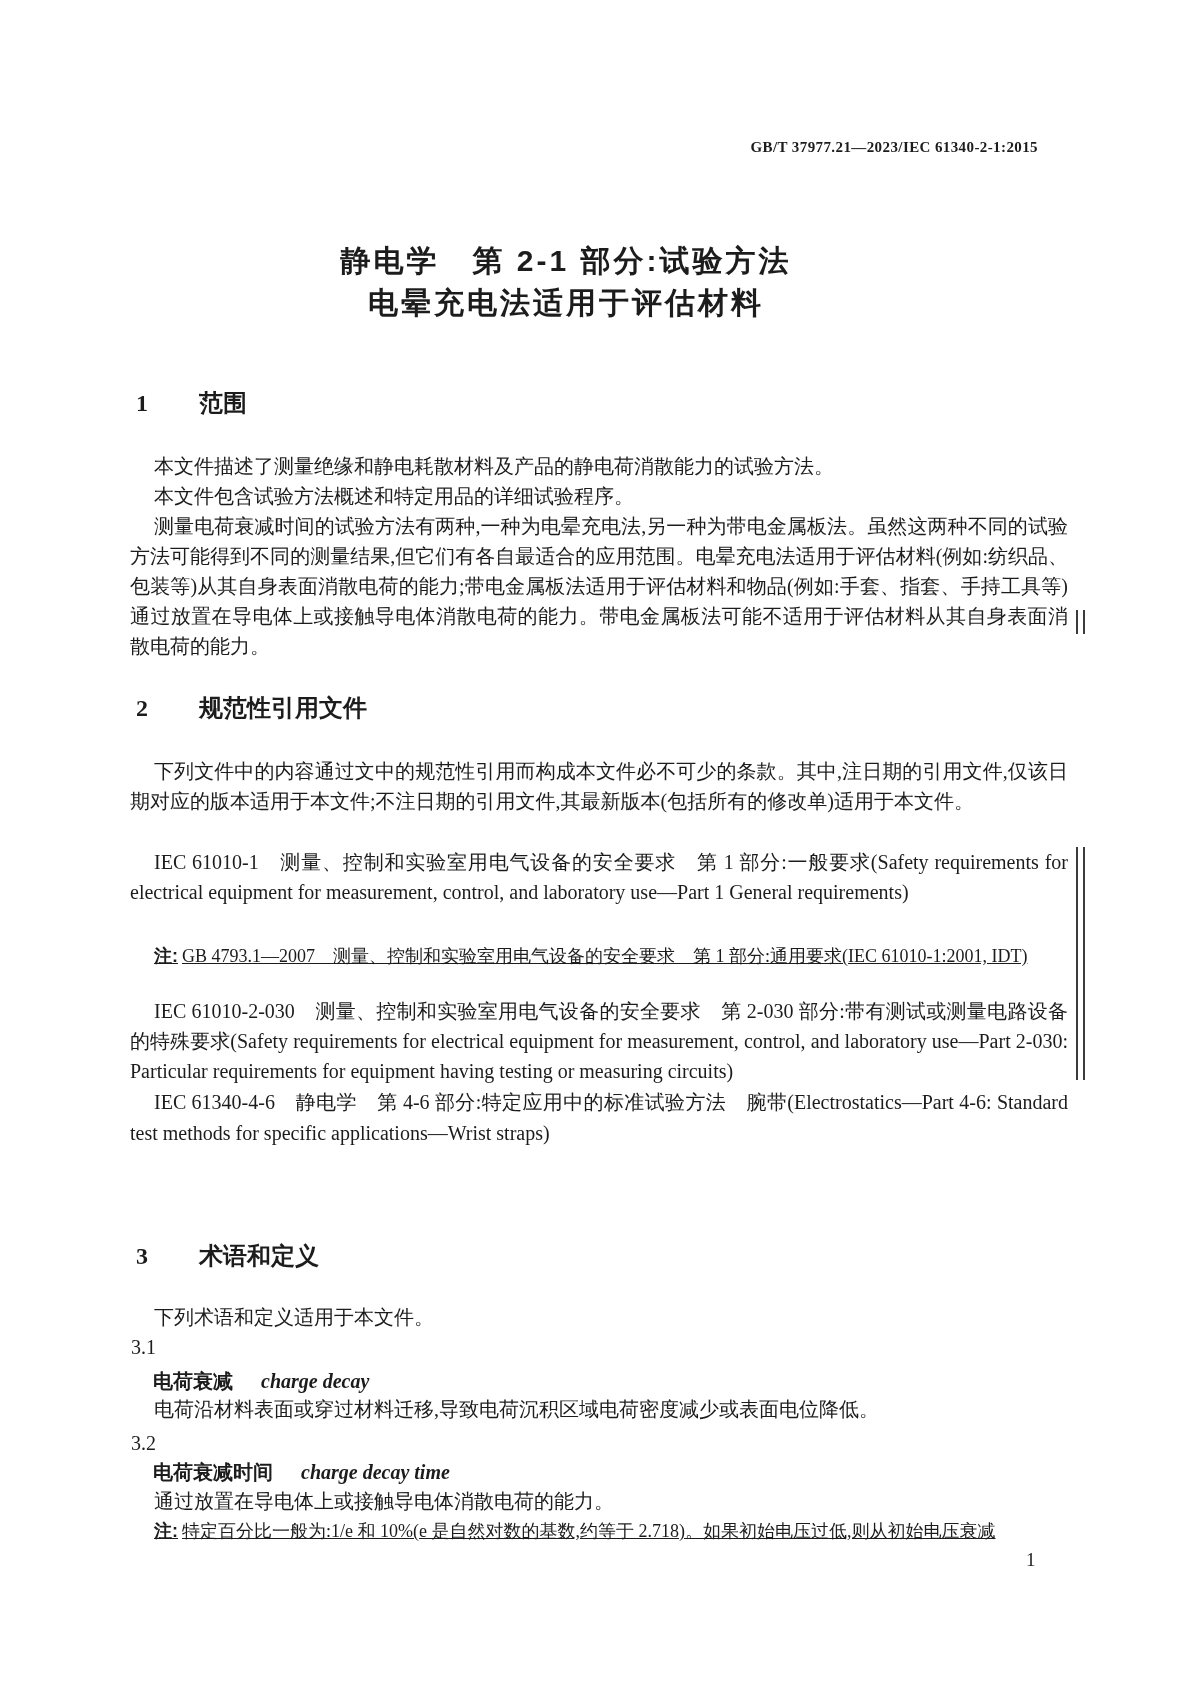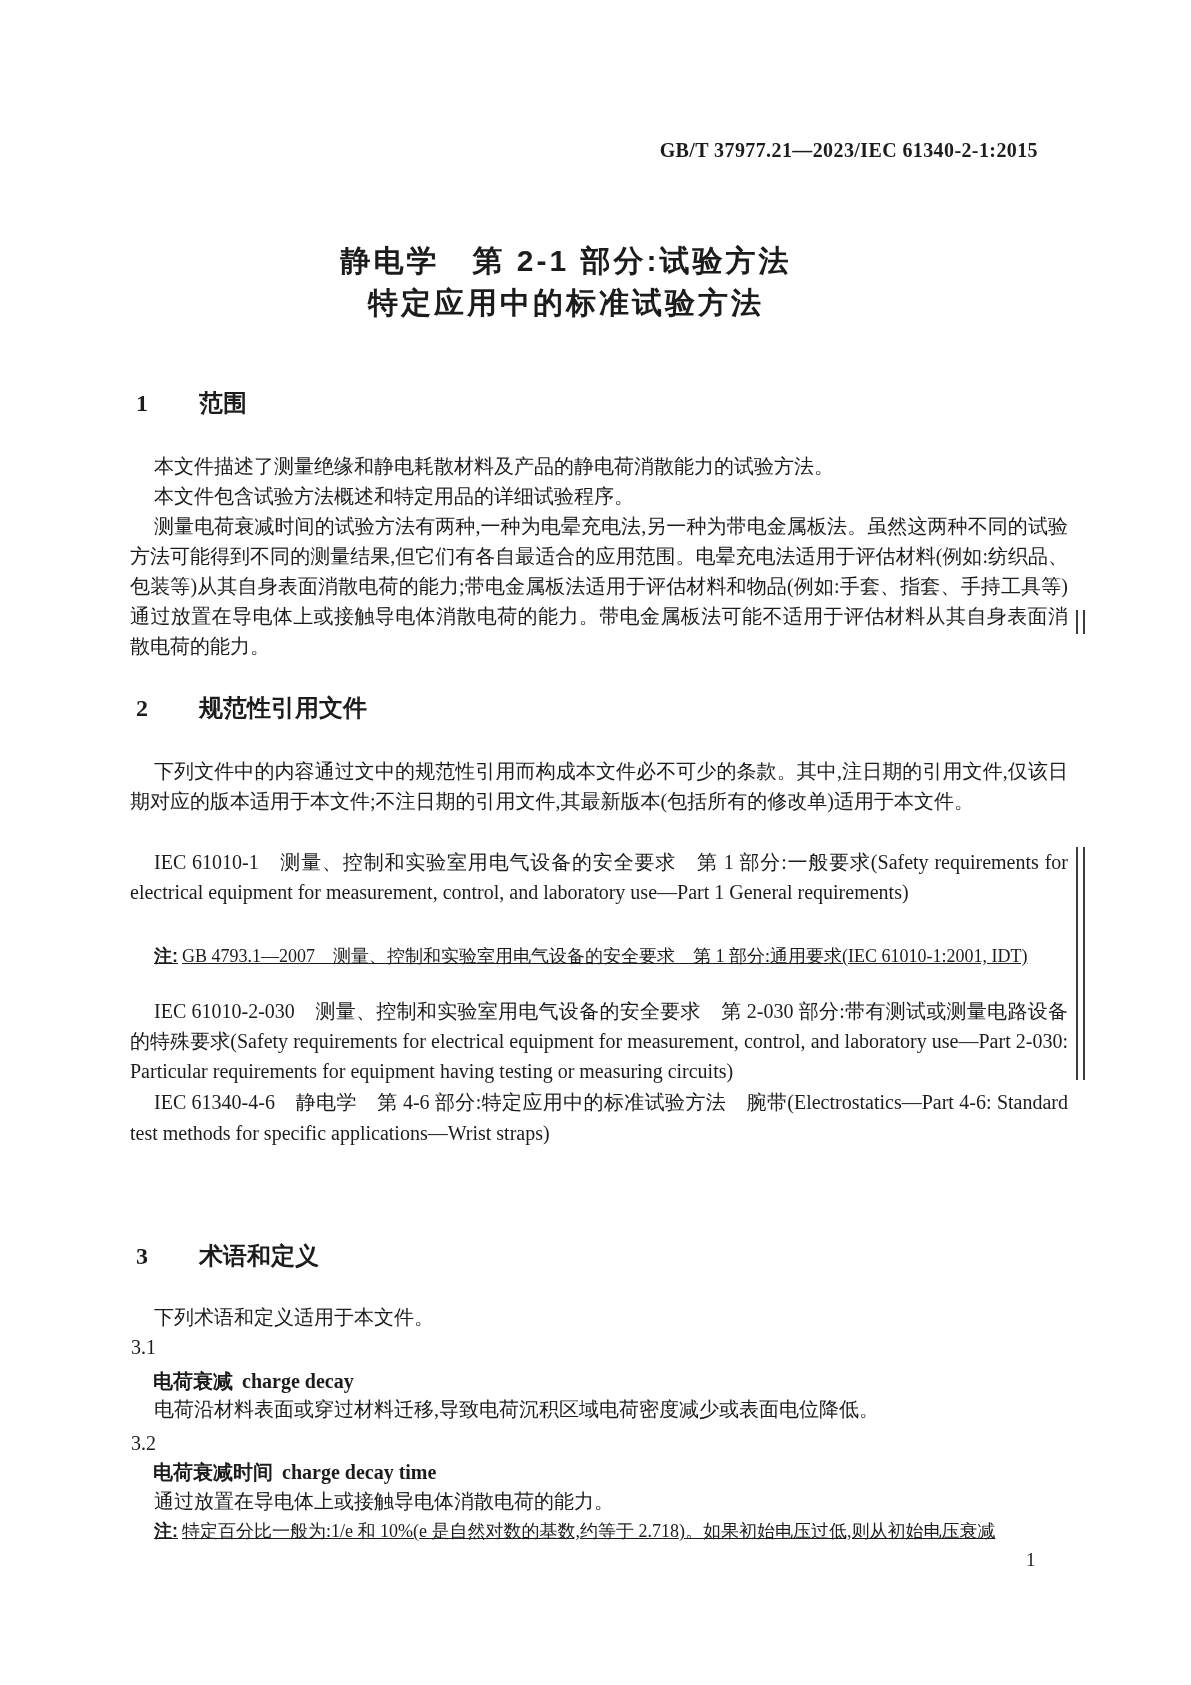--- a/index.html
+++ b/index.html
@@ -4,21 +4,21 @@
 <style>
   * { margin:0; padding:0; box-sizing:border-box; }
   html,body { background:#e8e8e8; }
   body { font-family:"Liberation Serif","DejaVu Serif",serif; }
   .page {
     position:relative; width:1191px; height:1685px; background:#ffffff;
     color:#1c1c1c; overflow:hidden;
   }
   .hdr {
     position:absolute; top:139px; right:153px;
-    font-size:20px; font-weight:700; letter-spacing:.4px;
+    font-size:15px; font-weight:700; letter-spacing:.4px;
     font-family:"Liberation Serif","DejaVu Serif",serif;
   }
   .title-line {
     position:absolute; left:97px; width:938px; text-align:center;
     font-family:"Liberation Sans","DejaVu Sans",sans-serif;
     font-weight:700; font-size:30px; letter-spacing:3px; line-height:40px;
   }
   .sec-h {
     position:absolute; left:136px; line-height:28px;
     font-family:"Liberation Sans","DejaVu Sans",sans-serif;
@@ -35,36 +35,36 @@
   .hang { padding-left:46px; text-indent:-22px; }
   .note-label {
     font-weight:700; font-family:"Liberation Sans","DejaVu Sans",sans-serif;
     margin-right:4px;
   }
   .term-id { position:absolute; left:131px; font-size:20px; line-height:26px; }
   .term-line { padding-left:23px; }
   .term-zh {
     font-weight:700; font-family:"Liberation Sans","DejaVu Sans",sans-serif;
   }
-  .term-en { font-weight:700; margin-left:9px; }
+  .term-en { font-weight:700; margin-left:28px;font-style:italic; }
   .cbar {
     position:absolute; left:1076px; width:9px;
     border-left:2px solid #3c3c3c; border-right:2px solid #3c3c3c;
   }
   .pgnum { position:absolute; left:1026px; top:1549px; font-size:19px; }
 </style>
 </head>
 <body>
 
 <div class="page">
 
   <div class="hdr">GB/T 37977.21—2023/IEC 61340-2-1:2015</div>
 
   <div class="title-line" style="top:241px">静电学　第 2-1 部分:试验方法</div>
-  <div class="title-line" style="top:283px">特定应用中的标准试验方法</div>
+  <div class="title-line" style="top:283px">电晕充电法适用于评估材料</div>
 
   <div class="sec-h" style="top:389px"><span class="num">1</span><span>范围</span></div>
   <div class="blk ind" style="top:451px">本文件描述了测量绝缘和静电耗散材料及产品的静电荷消散能力的试验方法。</div>
   <div class="blk ind" style="top:481px">本文件包含试验方法概述和特定用品的详细试验程序。</div>
   <div class="blk ind" style="top:511px">测量电荷衰减时间的试验方法有两种,一种为电晕充电法,另一种为带电金属板法。虽然这两种不同的试验方法可能得到不同的测量结果,但它们有各自最适合的应用范围。电晕充电法适用于评估材料(例如:纺织品、包装等)从其自身表面消散电荷的能力;带电金属板法适用于评估材料和物品(例如:手套、指套、手持工具等)通过放置在导电体上或接触导电体消散电荷的能力。带电金属板法可能不适用于评估材料从其自身表面消散电荷的能力。</div>
 
   <div class="sec-h" style="top:694px"><span class="num">2</span><span>规范性引用文件</span></div>
   <div class="blk ind" style="top:756px">下列文件中的内容通过文中的规范性引用而构成本文件必不可少的条款。其中,注日期的引用文件,仅该日期对应的版本适用于本文件;不注日期的引用文件,其最新版本(包括所有的修改单)适用于本文件。</div>
   <div class="blk ind" style="top:847px">IEC 61010-1　测量、控制和实验室用电气设备的安全要求　第 1 部分:一般要求(Safety requirements for electrical equipment for measurement, control, and laboratory use—Part 1 General requirements)</div>
   <div class="blk note hang" style="top:941px"><span class="note-label">注:</span><span>GB 4793.1—2007　测量、控制和实验室用电气设备的安全要求　第 1 部分:通用要求(IEC 61010-1:2001, IDT)</span></div>

